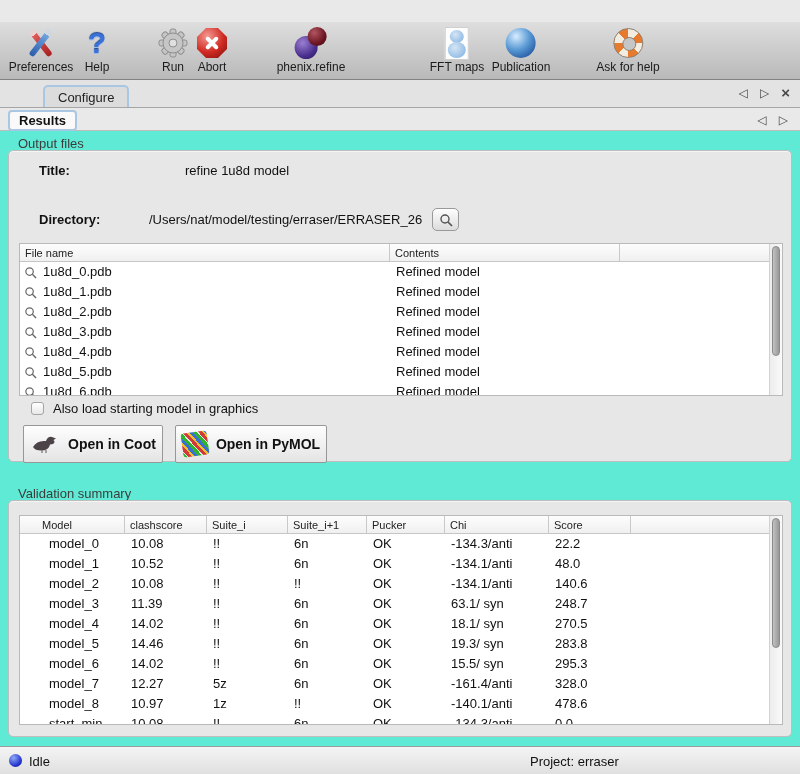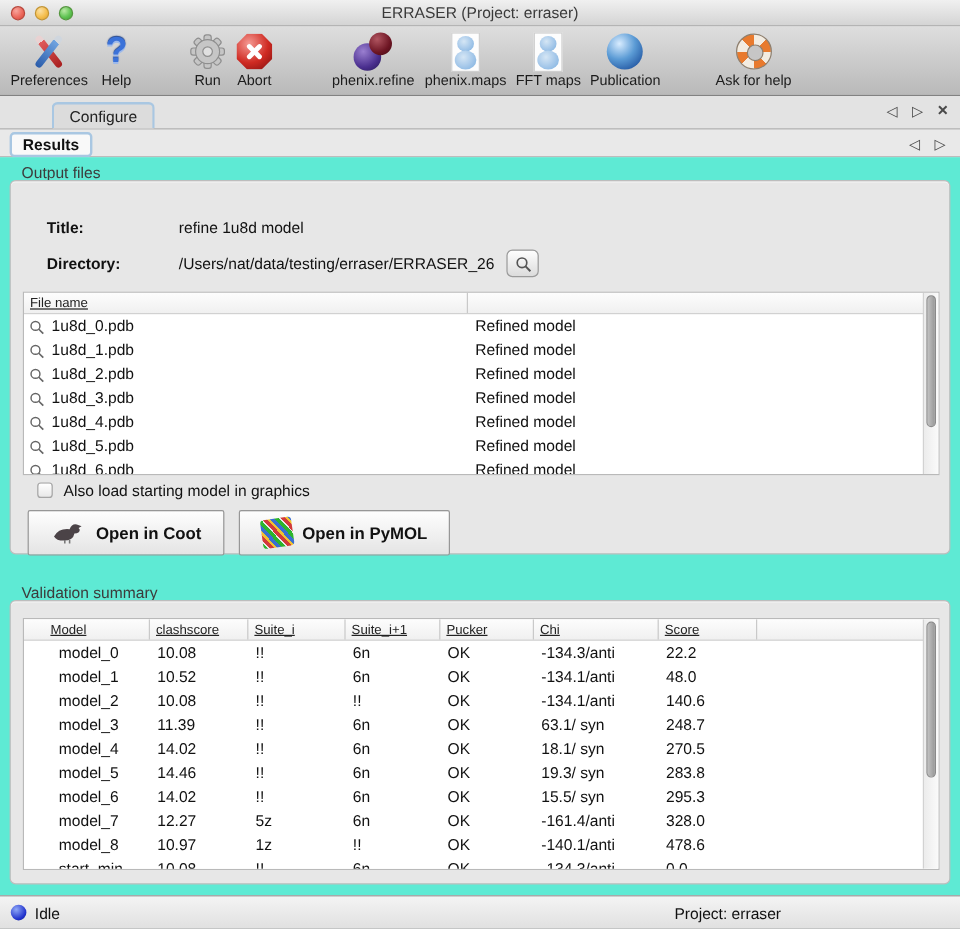--- a/index.html
+++ b/index.html
@@ -78,75 +78,67 @@
   .subnav { position:absolute; right:12px; top:5px; display:flex; gap:12px; color:#4a4a4a; font-size:12px; }
   
   .content { position:absolute; left:0; top:131px; width:800px; height:615px; background:#5eead4; }
   .grouplabel { position:absolute; left:18px; font-size:13px; color:#3c3c3c; }
   .gl1 { top:5px; } .gl2 { top:355px; }
   .groupbox { position:absolute; left:8px; width:784px; border:1px solid #bdbdbd; border-radius:5px;
     background:#e7e7e7; box-shadow:inset 0 1px 0 #f5f5f5; }
   .box1 { top:19px; height:312px; }
   .box2 { top:369px; height:237px; }
   .formrow { position:absolute; left:30px; display:flex; align-items:center; font-size:13px; }
-  .fr1 { top:31px; } .fr2 { top:57px; }
+  .fr1 { top:12px;gap:36px; } .fr2 { top:57px; }
   .flabel { font-weight:bold; width:110px; }
   .searchbtn { margin-left:10px; width:27px; height:23px; border:1px solid #9a9a9a; border-radius:5px;
     background:linear-gradient(#fefefe,#dcdcdc); display:flex; align-items:center; justify-content:center; }
   
   .tbl { position:absolute; left:10px; width:764px; background:#fff; border:1px solid #b9b9b9; overflow:hidden; }
   .ftbl { top:92px; height:153px; }
   .vtbl { top:14px; height:210px; }
   .thead { display:flex; height:18px; line-height:18px; background:linear-gradient(#fdfdfd,#f0f0f0);
-    border-bottom:1px solid #c6c6c6; font-size:11px; color:#222;text-decoration:underline; }
+    border-bottom:1px solid #c6c6c6; font-size:11px; color:#222; }
   .thead .hc { border-right:1px solid #c9c9c9; padding-left:5px; overflow:hidden; white-space:nowrap; }
   .trow { display:flex; height:20px; line-height:20px; font-size:13px; background:#fff; white-space:nowrap; }
   .trow .cell { overflow:hidden; padding-left:6px; }
   .trow .cell.first { padding-left:12px; }
   .fc1{width:370px;} .fc2{width:230px;} .fcf{flex:1;}
   .vc1{width:88px;margin-left:17px;} .vc2{width:82px;} .vc3{width:81px;} .vc4{width:79px;} .vc5{width:78px;}
   .vc6{width:104px;} .vc7{width:82px;} .vcf{flex:1;}
   .filecell { display:flex; align-items:center; gap:6px; padding-left:4px !important; }
   .vscroll { position:absolute; right:0; top:0; bottom:0; width:13px;
     background:linear-gradient(to right,#ececec,#fafafa); border-left:1px solid #d2d2d2; }
   .thumb { position:absolute; left:2px; width:8px; border-radius:4px;
     background:linear-gradient(to right,#c2c2c2,#989898); border:1px solid #8a8a8a; }
   .thumb.f { top:2px; height:110px; }
   .thumb.v { top:2px; height:130px; }
   
   .checkrow { position:absolute; left:22px; top:250px; display:flex; align-items:center; gap:9px; font-size:13px; }
   .cbox { width:13px; height:13px; border:1px solid #a5a5a5; border-radius:3px;
     background:linear-gradient(#ffffff,#e8e8e8); }
   .btnrow { position:absolute; left:14px; top:274px; display:flex; gap:12px; }
-  .bigbtn { height:38px; display:flex; align-items:center; gap:8px; padding:0 18px;
+  .bigbtn { height:38px; display:flex; align-items:center; gap:8px; padding:0 6px;
     border:1px solid #979797; border-radius:2px; background:linear-gradient(#fefefe,#e4e4e4);
     font-family:inherit; font-size:14px; font-weight:bold; color:#111; cursor:default; }
   .pymol-rib { width:26px; height:24px; border-radius:3px; transform:rotate(-8deg);
     background:repeating-linear-gradient(55deg,#2db52d 0 3px,#e8e8e8 3px 4px,#d23a3a 4px 7px,#f0c030 7px 9px,#3a6fd0 9px 12px); }
   
   .statusbar { position:absolute; left:0; top:746px; width:800px; height:28px;
     background:linear-gradient(#f4f4f4,#e0e0e0); border-top:1px solid #9c9c9c; }
   .statusdot { position:absolute; left:9px; top:7px; width:13px; height:13px; border-radius:50%;
     background:radial-gradient(circle at 35% 30%, #8fa8f8, #2233cc 65%, #111a88); }
   .statustext { position:absolute; left:29px; top:7px; font-size:13px; }
-  .projecttext { position:absolute; left:530px; top:7px; font-size:13px;margin-left:32px; }
+  .projecttext { position:absolute; left:530px; top:7px; font-size:13px; }
 </style>
 </head>
 <body>
 
 <div id="window">
 
-  <div class="titlebar">
-    <div class="traffic">
-      <span class="tl red"></span>
-      <span class="tl yellow"></span>
-      <span class="tl green"></span>
-    </div>
-    <div class="wtitle">ERRASER (Project: erraser)</div>
-  </div>
 
   <div class="toolbar">
     <div class="tool" style="left:41px">
       <div class="ticon">
         <span class="prefs">
             <i class="bar2"></i>
             <i class="bar1"></i>
           </span>
       </div>
       <div class="tlabel">Preferences</div>
@@ -180,29 +172,20 @@
     </div>
     <div class="tool" style="left:311px">
       <div class="ticon">
         <span class="refine">
             <i class="s1"></i>
             <i class="s2"></i>
           </span>
       </div>
       <div class="tlabel">phenix.refine</div>
     </div>
-    <div class="tool" style="left:388px">
-      <div class="ticon">
-        <span class="density">
-            <i class="d1"></i>
-            <i class="d2"></i>
-          </span>
-      </div>
-      <div class="tlabel">phenix.maps</div>
-    </div>
     <div class="tool" style="left:457px">
       <div class="ticon">
         <span class="density">
             <i class="d1"></i>
             <i class="d2"></i>
           </span>
       </div>
       <div class="tlabel">FFT maps</div>
     </div>
     <div class="tool" style="left:521px">
@@ -242,32 +225,33 @@
 
     <div class="grouplabel gl1">Output files</div>
     <div class="groupbox box1">
 
       <div class="formrow fr1">
         <span class="flabel">Title:</span>
         <span class="fvalue">refine 1u8d model</span>
       </div>
       <div class="formrow fr2">
         <span class="flabel">Directory:</span>
-        <span class="fvalue">/Users/nat/data/testing/erraser/ERRASER_26</span>
+        <span class="fvalue">/Users/nat/model/testing/erraser/ERRASER_26</span>
         <span class="searchbtn">
           <svg width="14" height="14" viewBox="0 0 14 14">
             <circle cx="6" cy="6" r="4" fill="none" stroke="#555" stroke-width="1.4"></circle>
             <line x1="9" y1="9" x2="13" y2="13" stroke="#555" stroke-width="1.7"></line>
           </svg>
         </span>
       </div>
 
       <div class="tbl ftbl">
         <div class="thead">
           <div class="hc fc1">File name</div>
+          <div class="hc fc2">Contents</div>
           <div class="hc fcf"></div>
         </div>
         <div>
 
             <div class="trow">
               <div class="cell fc1 filecell">
                 <svg width="13" height="13" viewBox="0 0 14 14">
                   <circle cx="6" cy="6" r="4" fill="none" stroke="#666" stroke-width="1.3"></circle>
                   <line x1="9" y1="9" x2="13" y2="13" stroke="#666" stroke-width="1.5"></line>
                 </svg>

